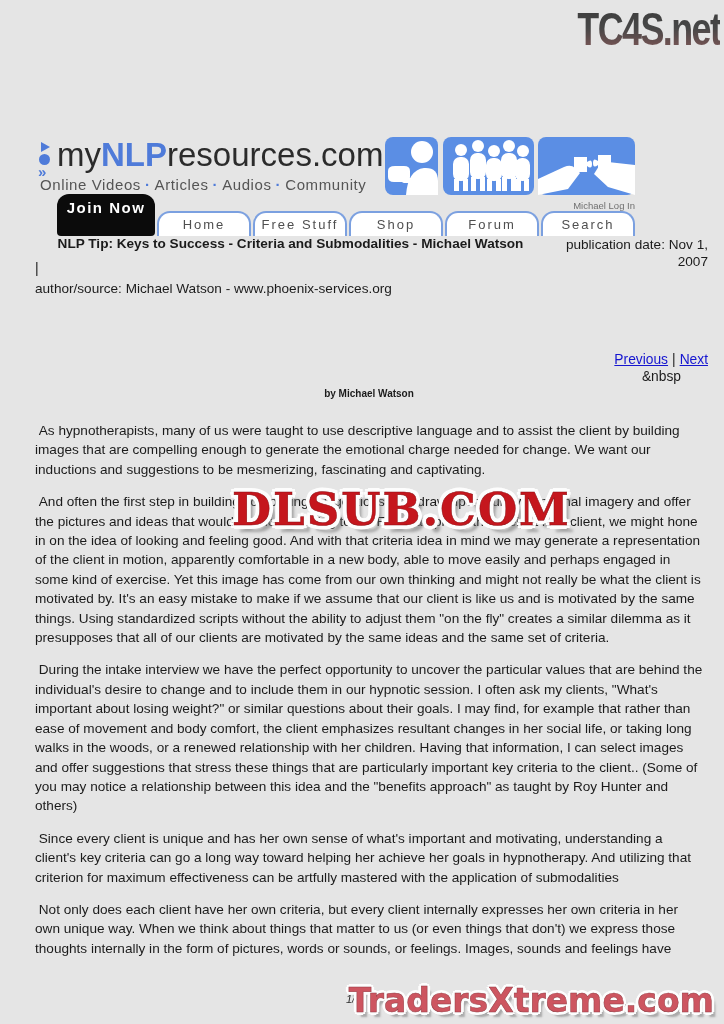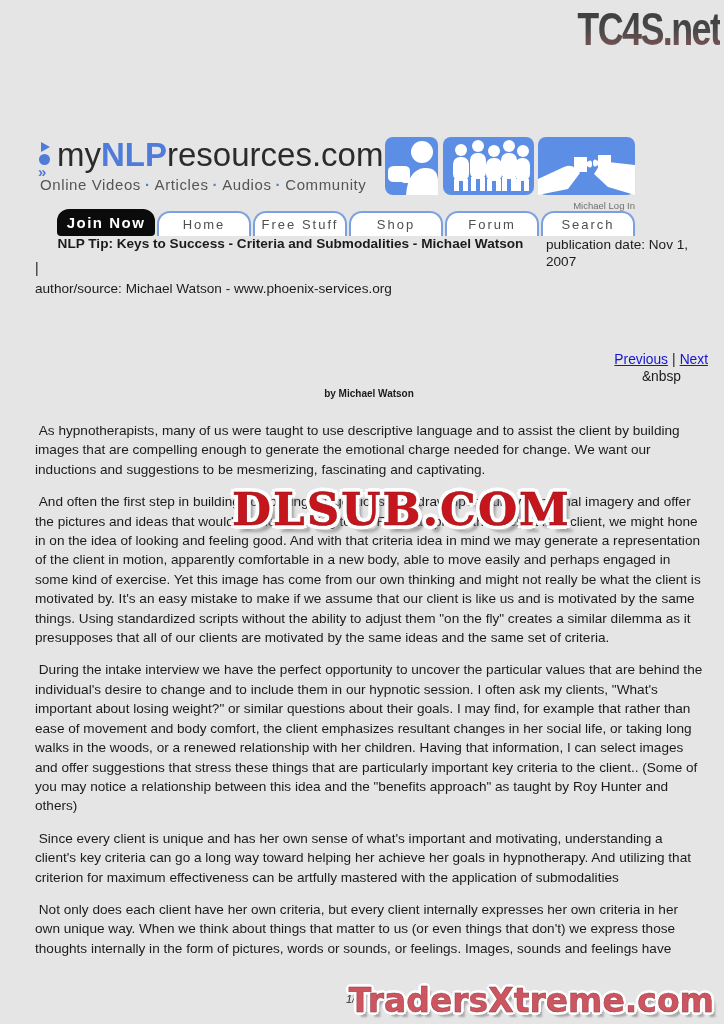--- a/index.html
+++ b/index.html
@@ -28,27 +28,27 @@
   .tile{position:absolute;top:137px;height:58px;background:#5b8ee4;border-radius:8px;}
   .tile svg{display:block;width:100%;height:100%;}
   .members{position:absolute;top:200px;left:538px;width:97px;text-align:right;
            font-size:9.5px;color:#707070;}
 
   
   .tabs{position:absolute;left:57px;top:209px;height:27px;display:flex;align-items:flex-end;gap:2px;}
   .tab{box-sizing:border-box;width:94px;height:25px;background:#fff;border:2px solid #7ba0e0;border-bottom:none;
        border-radius:13px 13px 0 0;text-align:center;font-size:13px;letter-spacing:2px;color:#4f4f4f;
        line-height:23px;cursor:pointer;}
-  .tab.active{width:98px;height:27px;background:#0b0b0b;border:none;border-radius:12px 12px 4px 4px;
+  .tab.active{width:98px;height:42px;background:#0b0b0b;border:none;border-radius:12px 12px 4px 4px;
               color:#fff;font-weight:bold;font-size:15px;letter-spacing:1.5px;line-height:27px;}
 
   
   .title-row{position:absolute;left:35px;right:16px;top:236px;display:flex;align-items:flex-start;}
   .art-title{flex:1;text-align:center;font-size:13.6px;font-weight:bold;line-height:16px;}
-  .pub-date{width:162px;font-size:13.6px;line-height:17px;}
+  .pub-date{width:162px;text-align:right;font-size:13.6px;line-height:17px;}
   .pipe{position:absolute;left:35px;top:260px;font-size:14px;}
   .author{position:absolute;left:35px;top:281px;font-size:13.6px;}
 
   
   .pager{position:absolute;right:16px;top:352px;text-align:right;font-size:13.8px;}
   .pager a{color:#1515d0;text-decoration:underline;cursor:pointer;}
   .pager .psep{color:#1b1b1b;margin:0 4px;}
   .pager .nbsp{padding-right:27px;margin-top:2px;}
 
   .byline{position:absolute;left:35px;top:388px;width:668px;text-align:center;

